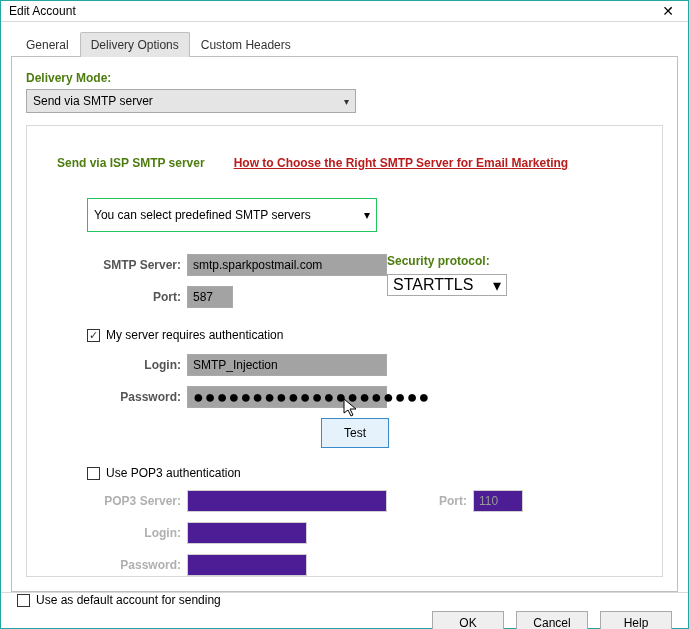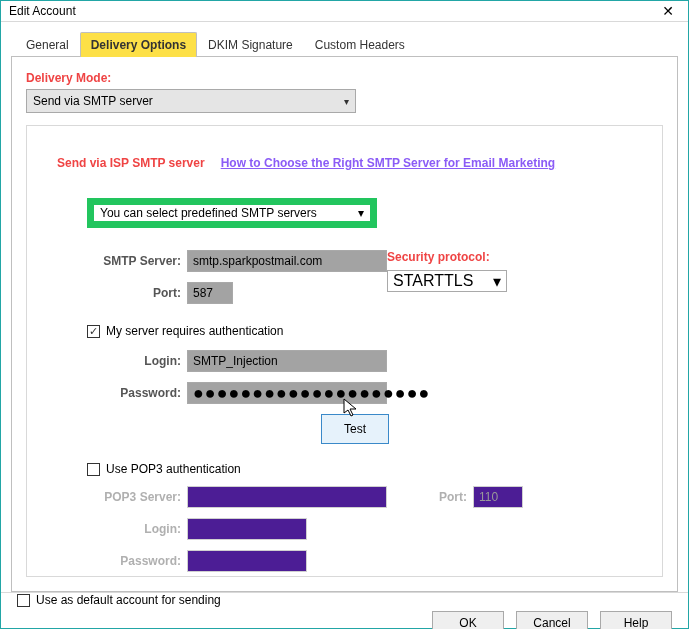--- a/index.html
+++ b/index.html
@@ -46,35 +46,34 @@
   .tab {
     padding: 5px 10px;
     border: 1px solid transparent;
     border-bottom: none;
     font-size: 12px;
     color: #333;
     cursor: default;
   }
   .tab.active {
     border-color: #bfbfbf;
-    background: #fde047;
+    background: #e5e5e5;
     border-top-left-radius: 2px;
     border-top-right-radius: 2px;
     position: relative;
     z-index: 2;
-    font-weight: bold;
   }
   .panel {
     flex: 1;
     border: 1px solid #bfbfbf;
     padding: 14px;
     background: #fff;
     position: relative;
   }
-  .label-bold { font-weight: bold; color: #ef4444; }
+  .label-bold { font-weight: bold; color: #4d7c0f; }
   .delivery-mode-label { margin-bottom: 4px; }
   .mode-select {
     width: 330px;
     height: 24px;
     border: 1px solid #a9a9a9;
     background: #e5e5e5;
     display: flex;
     align-items: center;
     justify-content: space-between;
     padding: 0 6px;
@@ -85,25 +84,25 @@
   .inner-frame {
     border: 1px solid #d9d9d9;
     margin-top: 12px;
     padding: 30px 30px 20px 30px;
     height: 452px;
     position: relative;
   }
   .row-top {
     display: flex;
     align-items: center;
-    gap: 16px;
+    gap: 29px;
     margin-bottom: 28px;
   }
   .link {
-    color: #8b5cf6;
+    color: #b91c1c;
     text-decoration: underline;
     font-weight: bold;
     cursor: default;
     font-size: 12px;
   }
   .field-row {
     display: flex;
     align-items: center;
     margin-bottom: 10px;
   }
@@ -126,23 +125,23 @@
   .select-box {
     height: 22px;
     border: 1px solid #a9a9a9;
     display: flex; align-items: center; justify-content: space-between;
     padding: 0 5px; font-size: 16px; background: #fff; cursor: default;
   }
   .predef-row { margin-left: 30px; margin-bottom: 22px; }
   .predef-select {
     width: 290px;
     height: 30px;
-    border: 7px solid #22c55e;
+    border: 1px solid #22c55e;
     display: flex; align-items: center; justify-content: space-between;
-    padding: 8px 6px; font-size: 12px;
+    padding: 16px 6px; font-size: 12px;
     cursor: default;
   }
   .smtp-block { margin-left: 30px; display: flex; }
   .smtp-left { }
   .smtp-right { }
   .chk-row { display: flex; align-items: center; margin: 10px 0 12px 30px; }
   .pw-dots {
     letter-spacing: 1px;
     font-size: 18px;
     line-height: 14px;
@@ -200,21 +199,20 @@
   <div class="titlebar">
     <span class="title">Edit Account</span>
     <span class="close">✕</span>
   </div>
 
   <div class="content">
 
     <div class="tabs">
       <div class="tab">General</div>
       <div class="tab active">Delivery Options</div>
-      <div class="tab">DKIM Signature</div>
       <div class="tab">Custom Headers</div>
     </div>
 
     <div class="panel">
 
       <div class="label-bold delivery-mode-label">Delivery Mode:</div>
       <div class="mode-select">
         <span>Send via SMTP server</span>
         <span class="arrow">▾</span>
       </div>

